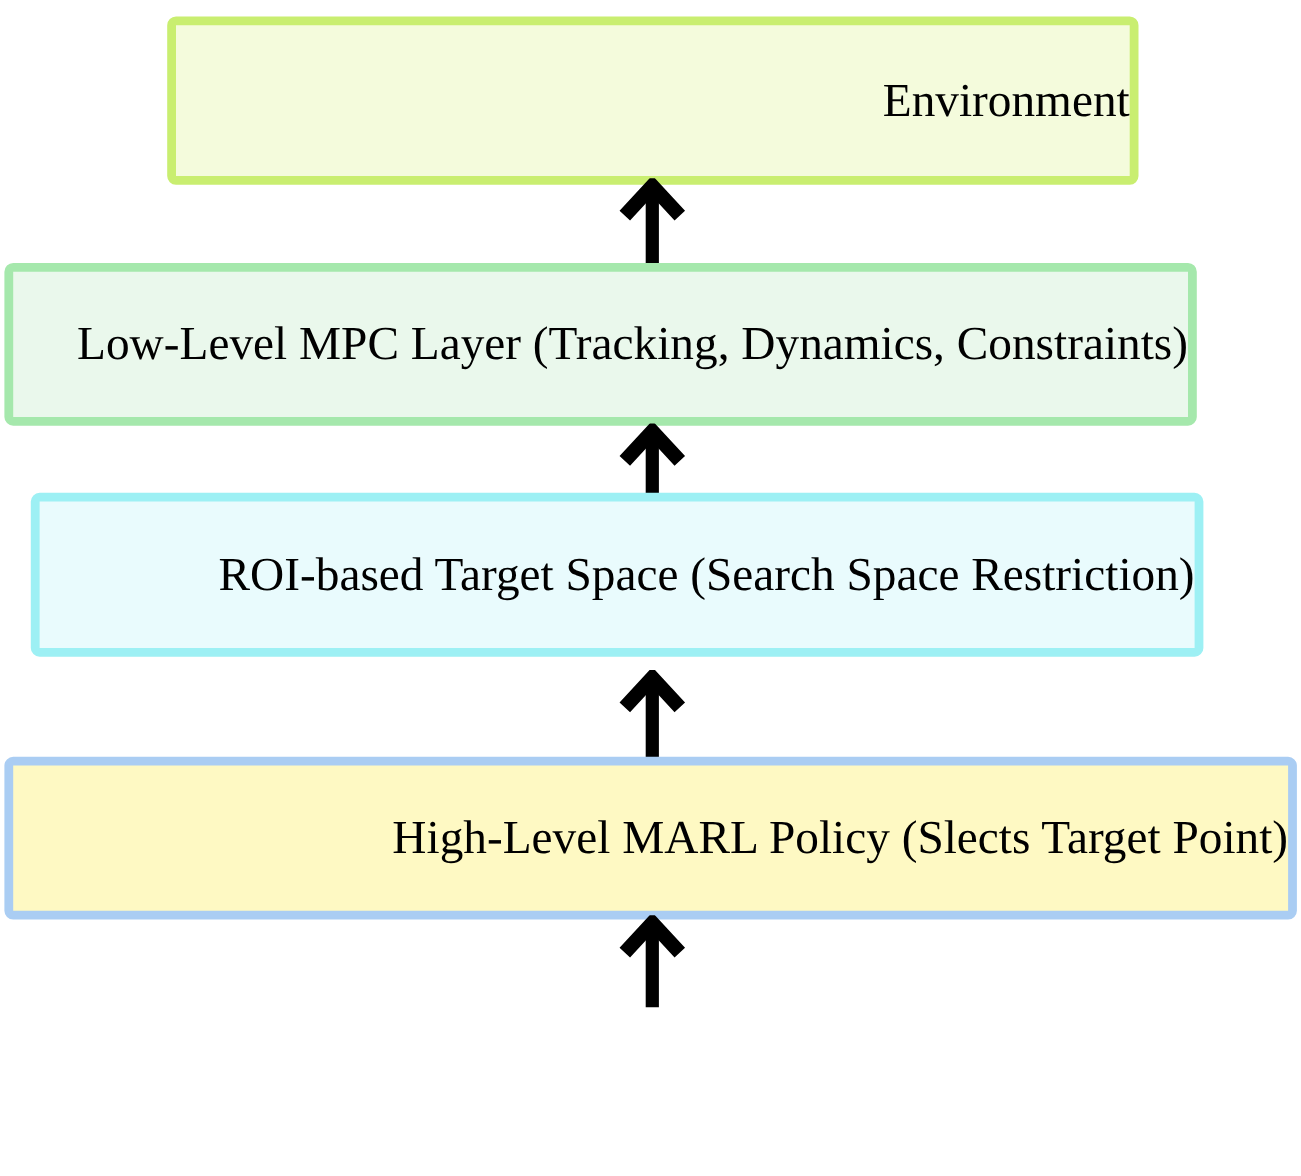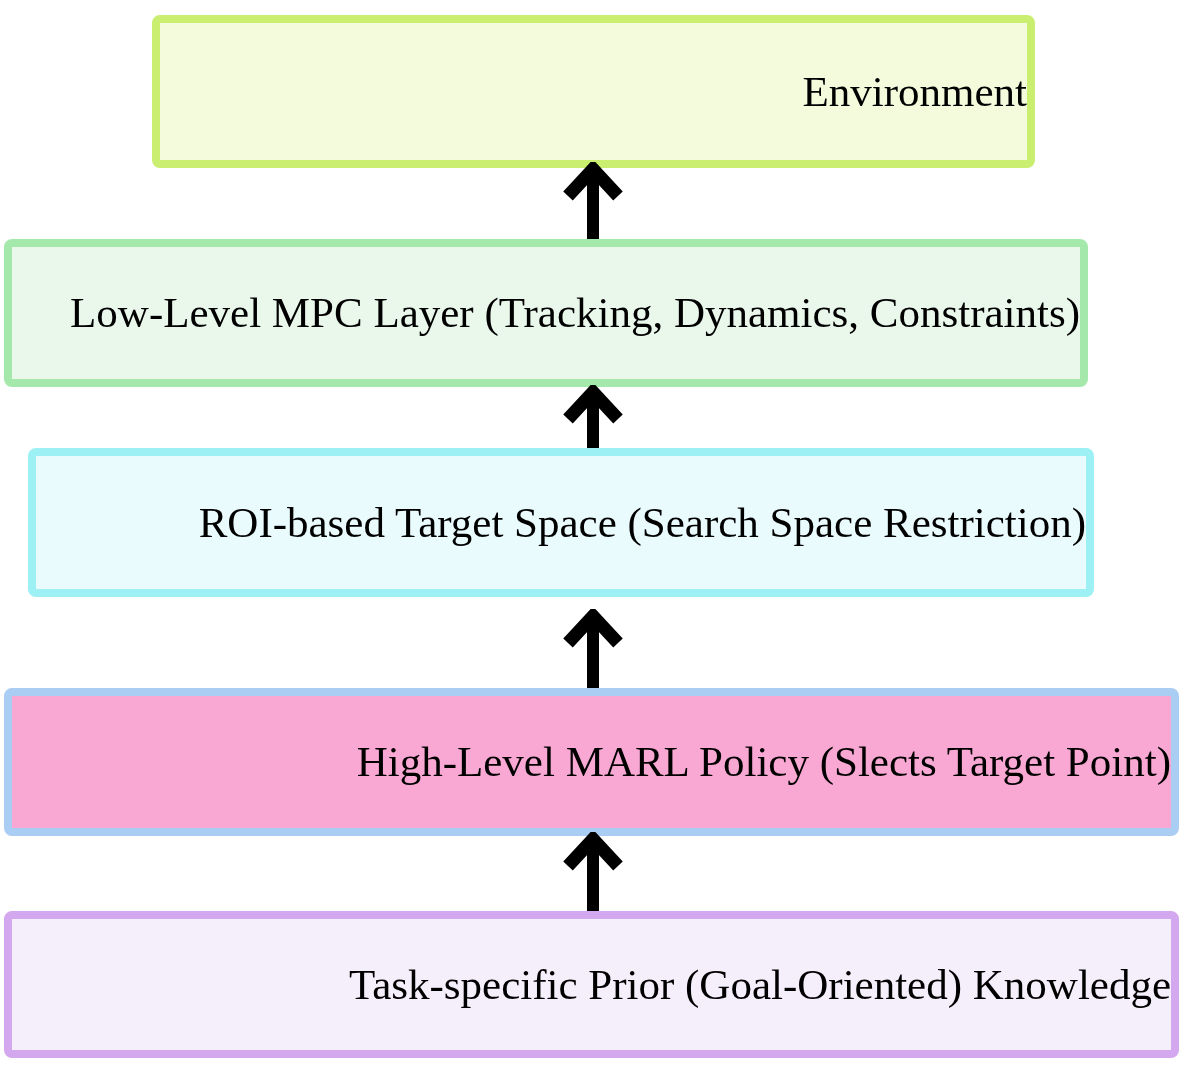--- a/index.html
+++ b/index.html
@@ -73,26 +73,23 @@
 
   <div id="box-2" class="flow-box" style="background: rgb(233, 251, 253); border-color: rgb(157, 240, 244);">
     <span class="box-label">ROI-based Target Space (Search Space Restriction)</span>
   </div>
 
   <svg id="arrow-2" class="arrow-svg" width="76" height="84" viewBox="0 0 76 84" aria-hidden="true">
     <line x1="38" y1="84" x2="38" y2="12" stroke="#000000" stroke-width="12"></line>
     <path d="M 13 34 L 38 7 L 63 34" fill="none" stroke="#000000" stroke-width="13" stroke-linejoin="miter"></path>
   </svg>
 
-  <div id="box-3" class="flow-box" style="background: #f9a8d4; border-color: rgb(170, 205, 243);">
+  <div id="box-3" class="flow-box" style="background: #fef9c3; border-color: rgb(170, 205, 243);">
     <span class="box-label">High-Level MARL Policy (Slects Target Point)</span>
   </div>
 
   <svg id="arrow-3" class="arrow-svg" width="76" height="84" viewBox="0 0 76 84" aria-hidden="true">
     <line x1="38" y1="84" x2="38" y2="12" stroke="#000000" stroke-width="12"></line>
     <path d="M 13 34 L 38 7 L 63 34" fill="none" stroke="#000000" stroke-width="13" stroke-linejoin="miter"></path>
   </svg>
 
-  <div id="box-4" class="flow-box" style="background: rgb(245, 238, 251); border-color: rgb(212, 168, 239);">
-    <span class="box-label">Task-specific Prior (Goal-Oriented) Knowledge</span>
-  </div>
 
 </div>
 
 </body></html>

